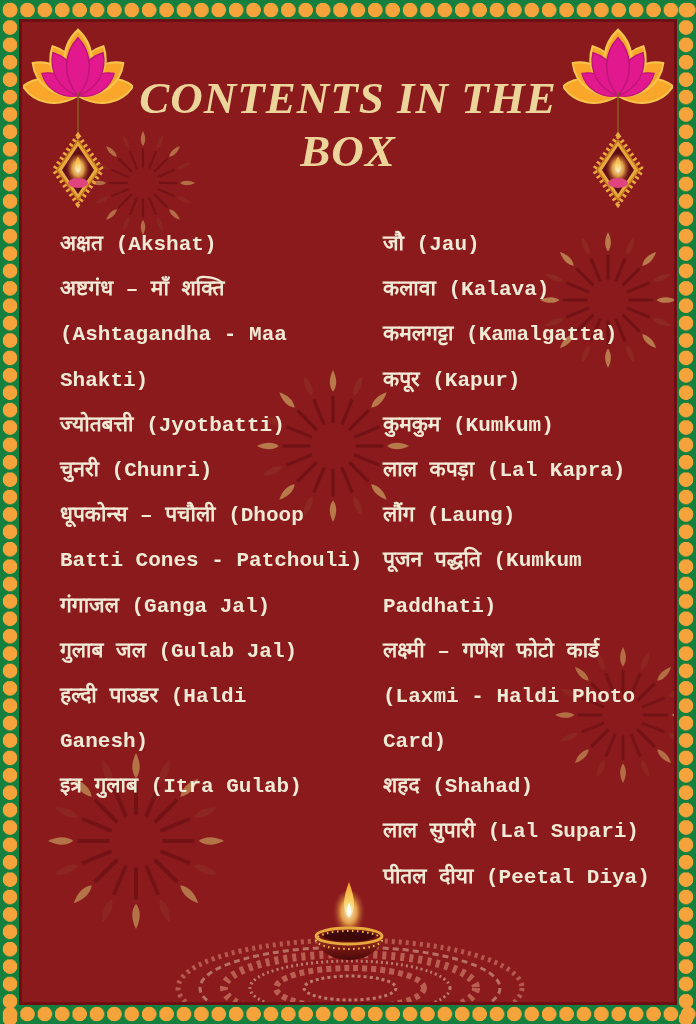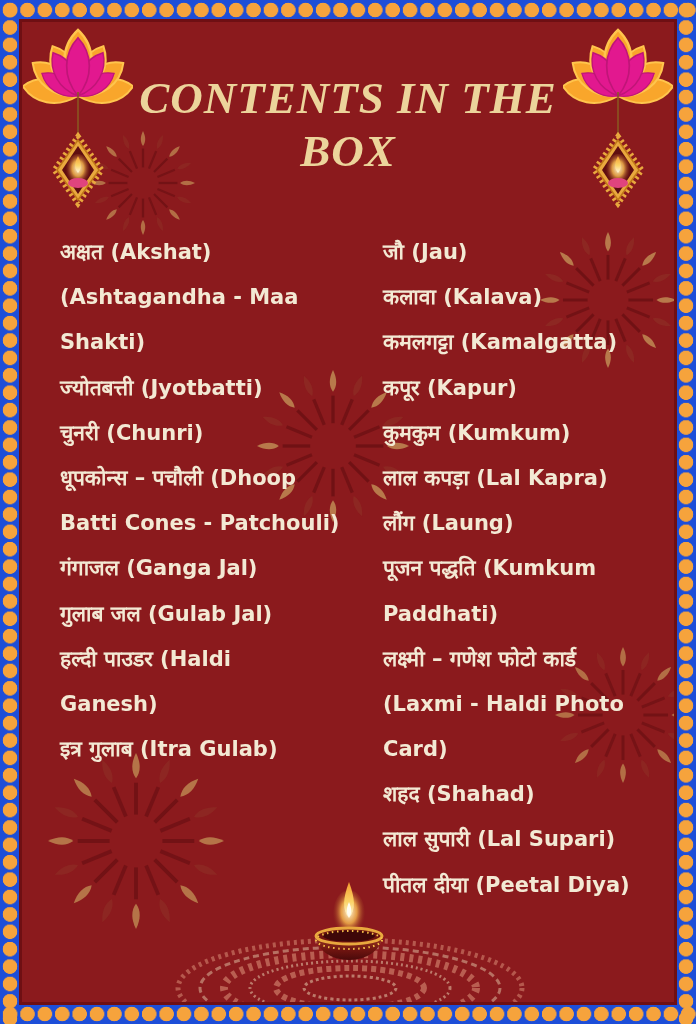--- a/index.html
+++ b/index.html
@@ -1,19 +1,19 @@
 <!DOCTYPE html>
 <html><head>
 <meta charset="utf-8">
 <style>
   * { margin:0; padding:0; box-sizing:border-box; }
   html,body { width:696px; height:1024px; }
   body { font-family:"DejaVu Sans", sans-serif; }
 
-  .poster { position:relative; width:696px; height:1024px; overflow:hidden; background:#1d4ed8; }
+  .poster { position:relative; width:696px; height:1024px; overflow:hidden; background:#15803d; }
 
   
   .dots { position:absolute; z-index:3; }
   .dots-top, .dots-bottom { left:0; right:0; height:20px;
     background-image:radial-gradient(circle at 10px 10px, #F6A33C 7px, rgba(0,0,0,0) 7.6px);
     background-size:17.4px 20px; background-repeat:repeat-x; }
   .dots-top { top:0; } .dots-bottom { bottom:0; }
   .dots-left, .dots-right { top:0; bottom:0; width:20px;
     background-image:radial-gradient(circle at 10px 10px, #F6A33C 7px, rgba(0,0,0,0) 7.6px);
     background-size:20px 17.4px; background-repeat:repeat-y; }
@@ -25,21 +25,21 @@
 
   .lotus-unit { position:absolute; z-index:4; width:110px; height:215px; top:18px; }
   .lotus-left { left:23px; }
   .lotus-right { left:563px; }
 
   .title { position:absolute; z-index:5; top:72px; left:0; width:100%; text-align:center;
     font-family:"Liberation Serif", serif; font-style:italic; font-weight:700;
     font-size:45px; line-height:53px; letter-spacing:1px; color:#ECD49B; }
 
   .cols { position:absolute; z-index:5; top:214px; left:0; width:100%; }
-  .col { position:absolute; top:16px; }
+  .col { position:absolute; top:8px;font-family:Liberation Mono, monospace; }
   .col-left { left:60px; width:300px; }
   .col-right { left:383px; width:295px; }
   .line { height:45.2px; line-height:45.2px; font-size:21px; font-weight:700;
     color:#F3E9D4; white-space:nowrap; }
 
   .bottom-decor { position:absolute; z-index:2; left:0; bottom:0; width:656px; height:170px; }
 </style>
 </head>
 <body>
 
@@ -182,20 +182,21 @@
   </svg>
 
   <div class="title">
     <div>CONTENTS IN THE</div>
     <div>BOX</div>
   </div>
 
   <div class="cols">
     <div class="col col-left">
       <div class="line">अक्षत (Akshat)</div>
+      <div class="line">अष्टगंध – माँ शक्ति</div>
       <div class="line">(Ashtagandha - Maa</div>
       <div class="line">Shakti)</div>
       <div class="line">ज्योतबत्ती (Jyotbatti)</div>
       <div class="line">चुनरी (Chunri)</div>
       <div class="line">धूपकोन्स – पचौली (Dhoop</div>
       <div class="line">Batti Cones - Patchouli)</div>
       <div class="line">गंगाजल (Ganga Jal)</div>
       <div class="line">गुलाब जल (Gulab Jal)</div>
       <div class="line">हल्दी पाउडर (Haldi</div>
       <div class="line">Ganesh)</div>

